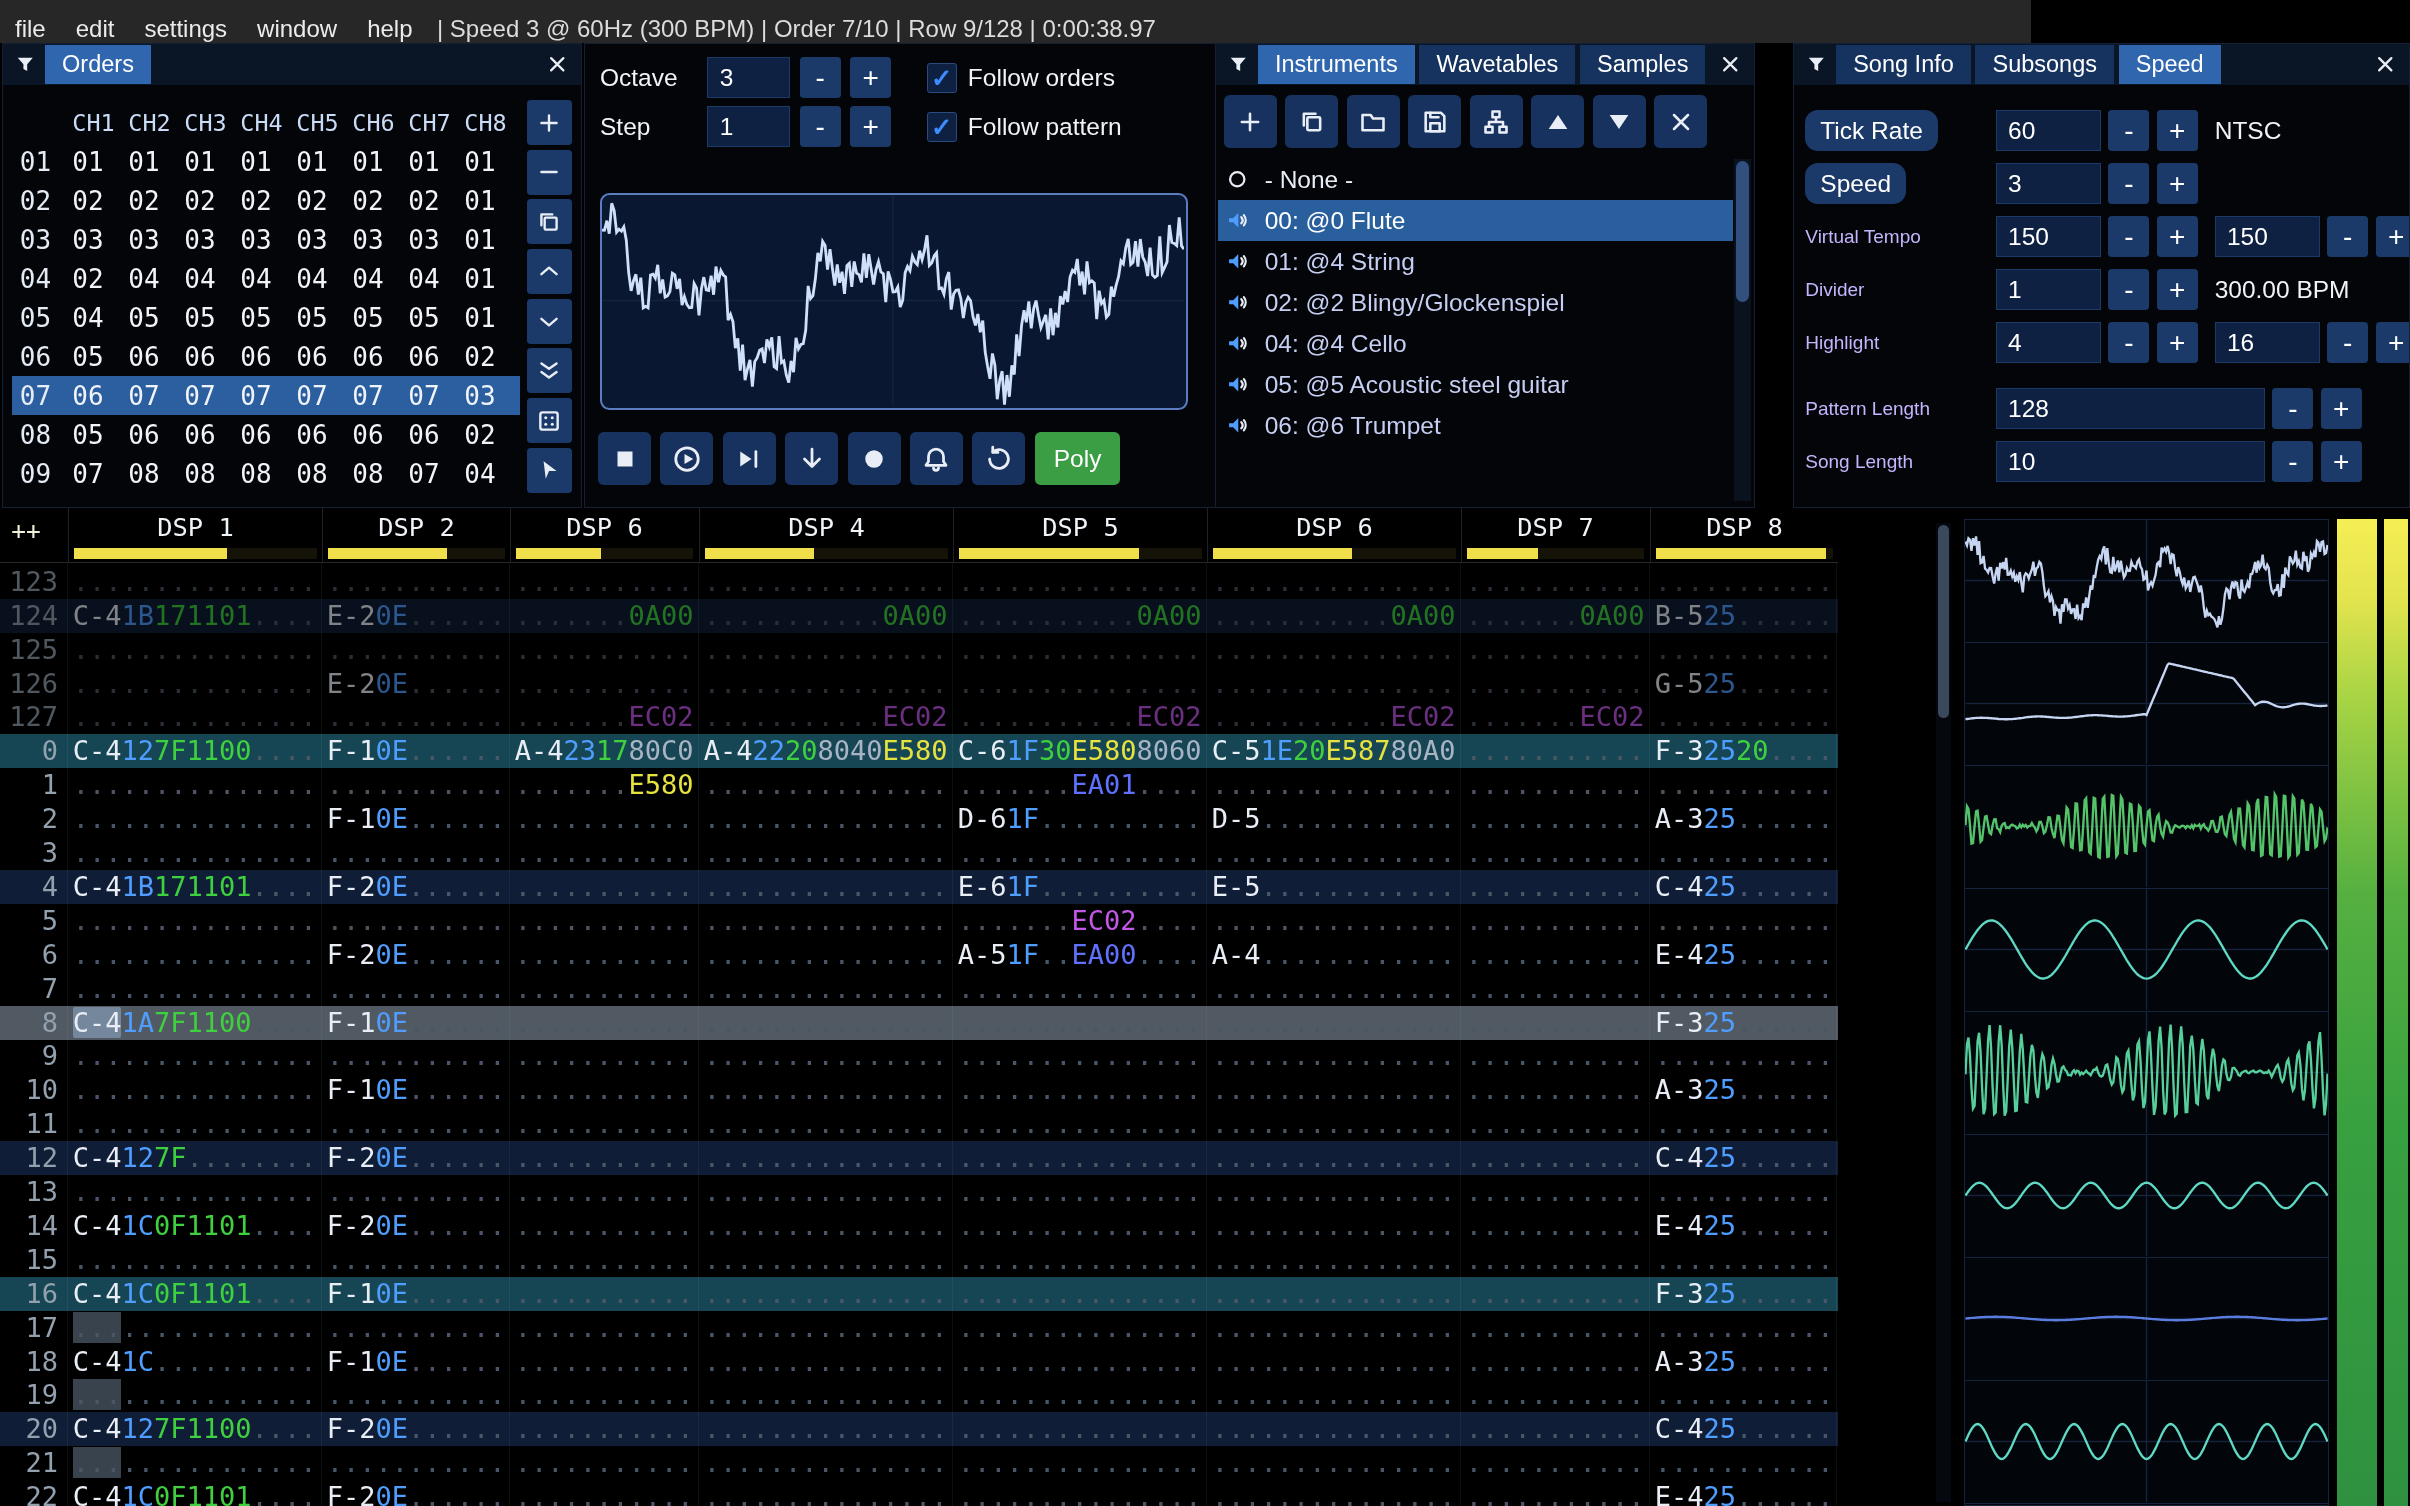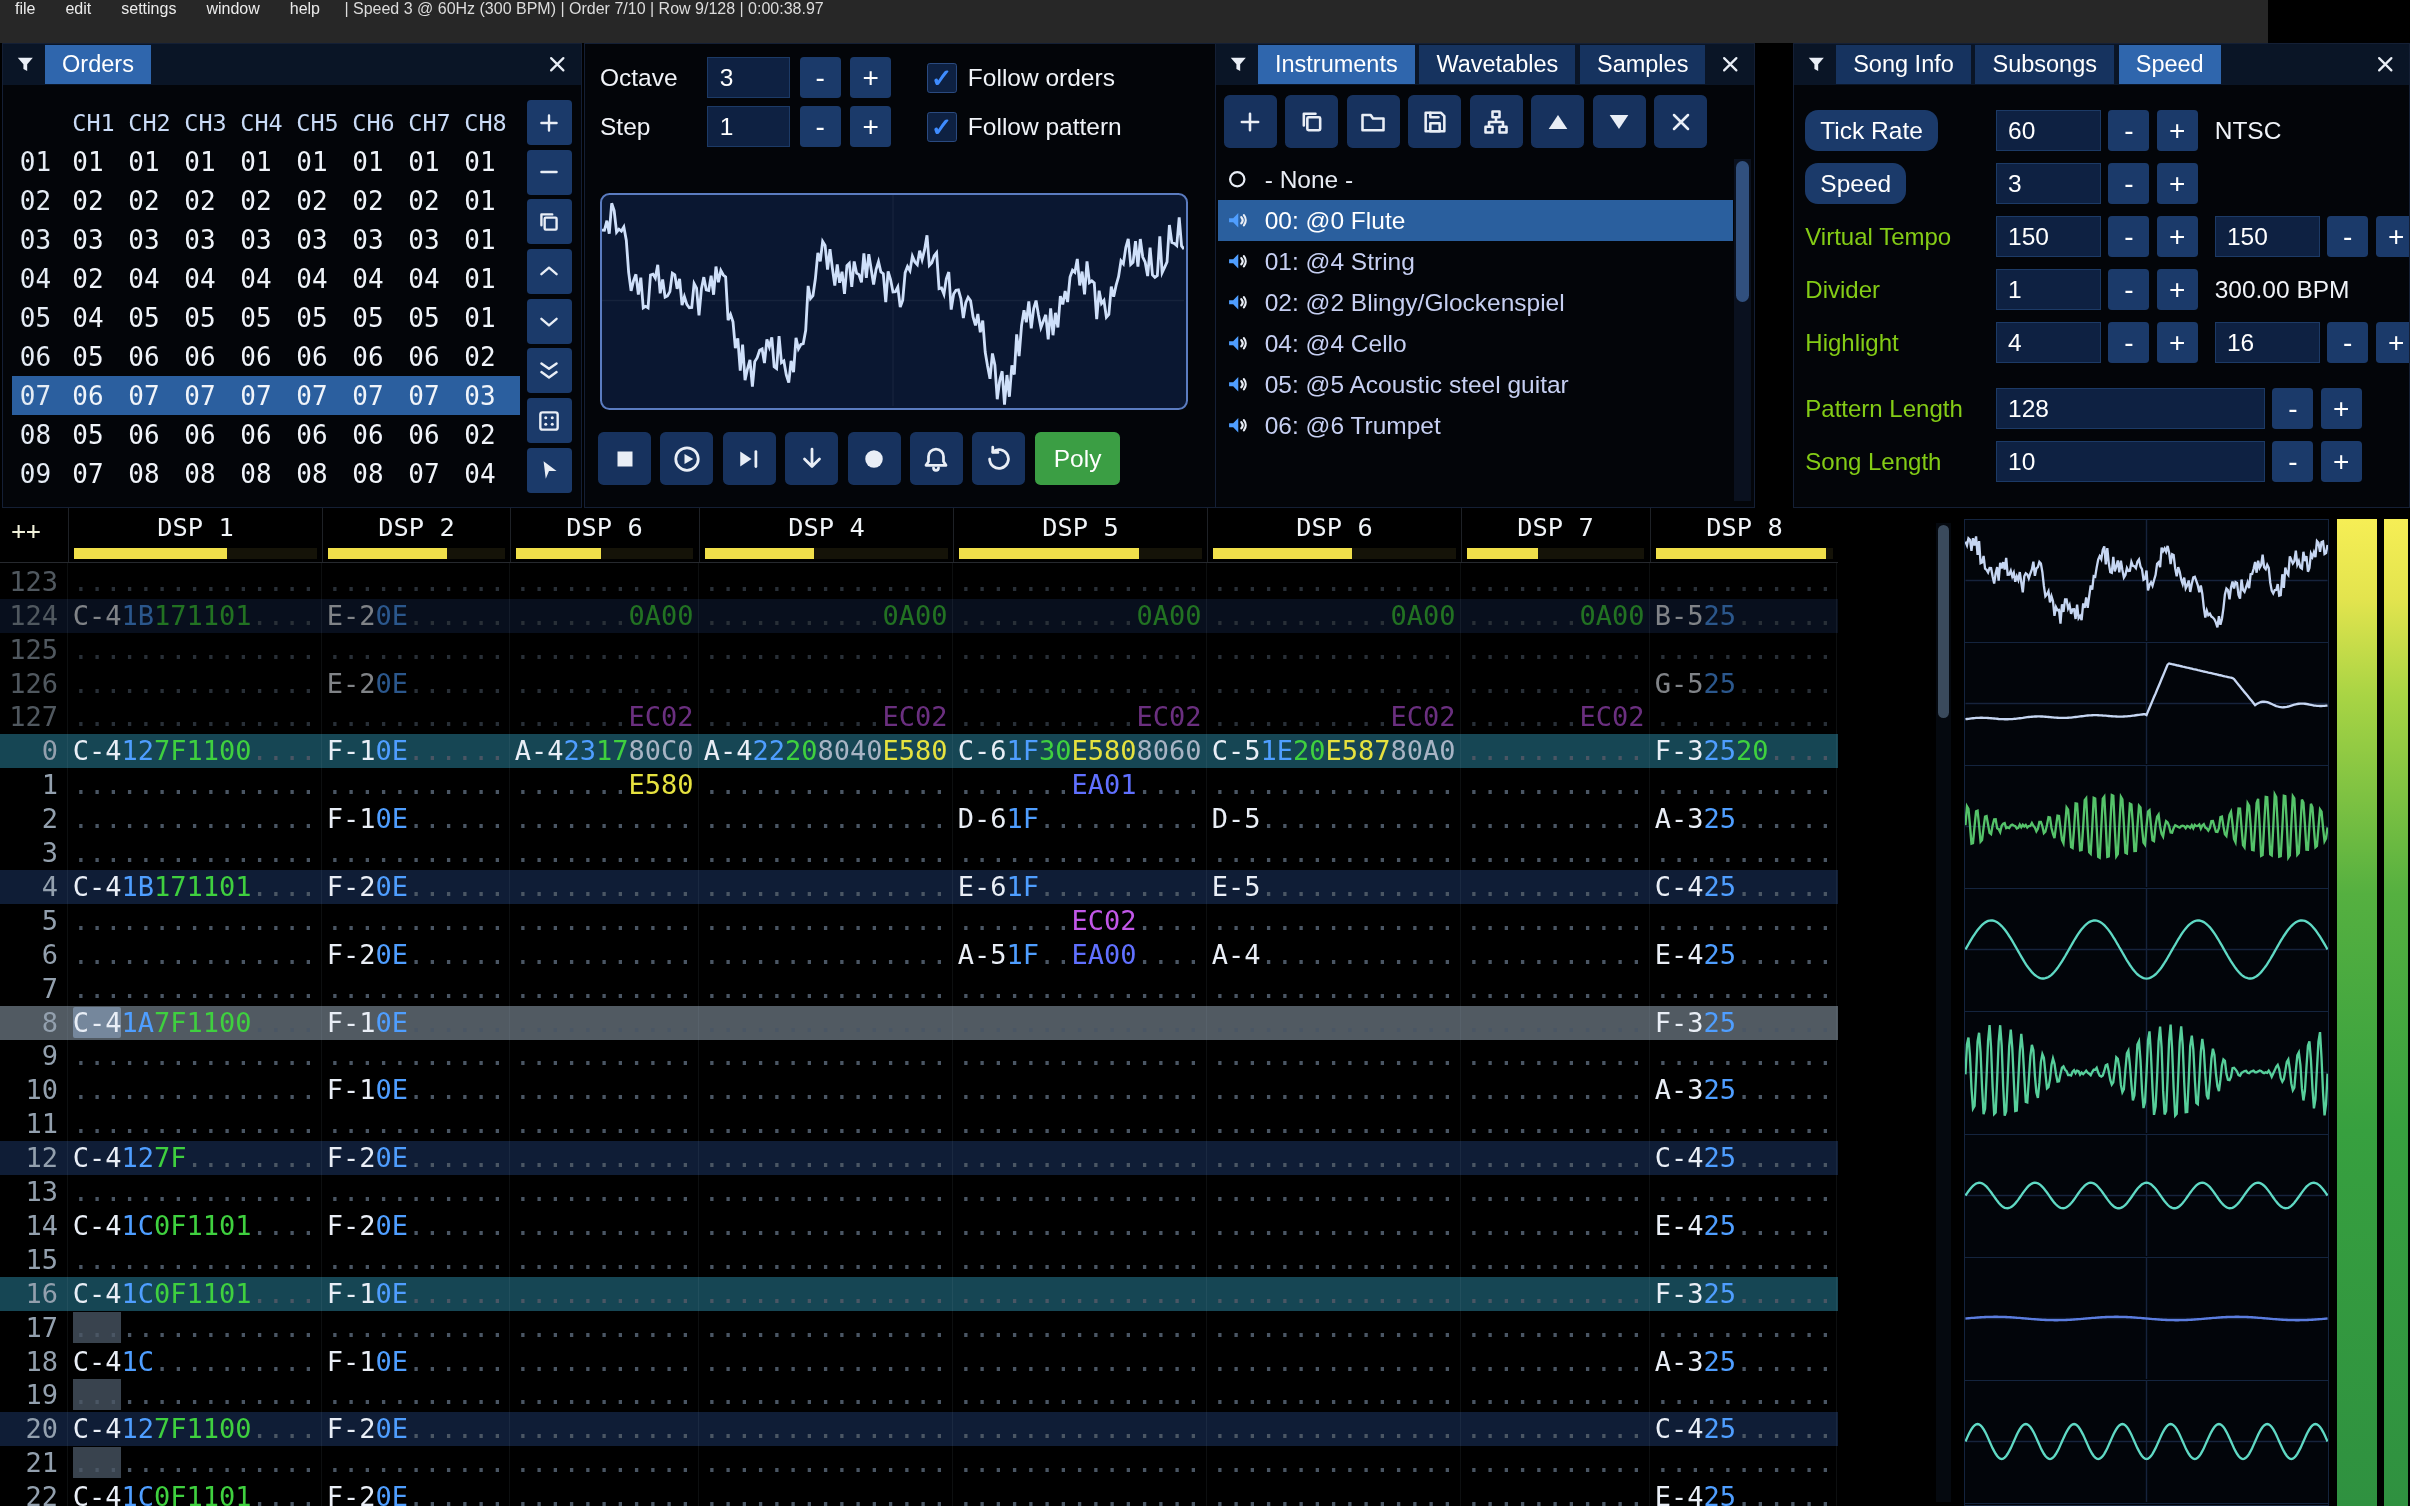--- a/index.html
+++ b/index.html
@@ -1,22 +1,22 @@
 <!DOCTYPE html>
 <html style="--accent_tab: #2f66ad; --note: #e9eef6; --ins: #4f9eff; --vol: #3fd03f; --fx_green: #3fd03f; --fx_yellow: #e6e23f; --fx_purple: #c257e8; --fx_blue: #6070ff; --fx_misc: #a8b4c4; --empty: #4a5664; --meter_yellow: #f0df4a; --meter_green: #3fa33f;font-size:15px"><head>
 <meta charset="utf-8">
 <style>
 *{box-sizing:border-box;margin:0;padding:0}
 html,body{background:#000}
 #app{position:relative;width:2411px;height:1507px;background:#000;overflow:hidden;
      font-family:"Liberation Sans",sans-serif;color:#e8ecf2}
 
 
-#menubar{position:absolute;left:0;top:0;width:2268px;height:43px;background:#272727;
-         display:flex;align-items:flex-start;font-size:16px;color:#ebebeb}
+#menubar{position:absolute;left:0;top:0;width:2031px;height:43px;background:#272727;
+         display:flex;align-items:flex-end;font-size:24px;color:#ebebeb}
 .menu-item{padding:0 15px;cursor:default}
 #menu-status{margin-left:9.4px;color:#dcdcdc}
 
 
 .panel{position:absolute;top:43px;height:465px;background:#030509;border:0.9px solid #141f35;overflow:hidden}
 .tabbar{height:41px;background:#0a1526;display:flex;align-items:center;gap:4.7px;padding:0 7.5px}
 .tab{padding:5.6px 17px;font-size:23.5px;background:#16335f;color:#fff;white-space:nowrap}
 .tab.active{background:#2f66ad}
 .grow{flex:1}
 .xbtn{width:32px;height:32px;display:flex;align-items:center;justify-content:center}
@@ -59,21 +59,21 @@
 .irow{display:flex;align-items:center;gap:11.3px;height:41px;padding-left:7.5px;font-size:24.5px;color:#c6cff2}
 .irow.sel{background:#2a5f9e;color:#fff}
 .irow .none-label{color:#e9edf5}
 #instr-scroll{position:absolute;right:2.8px;top:115px;bottom:5.6px;width:17px;background:#0a111f}
 #instr-thumb{position:absolute;left:1.9px;top:1.9px;width:13px;height:141px;background:#31507e;border-radius:6.6px}
 
 
 #speed-rows{position:absolute;left:11.3px;top:60px;right:7.5px}
 .sp-row{display:flex;align-items:center;height:53px;gap:7.5px}
 .sp-labelcol{width:183px;flex:none}
-.sp-label{font-size:24px;color:#84cc16}
+.sp-label{font-size:19px;color:#c4b5fd}
 .sp-label-btn{background:#1b3a6a;border-radius:13px;padding:6.6px 15px;font-size:24.5px;color:#fff;display:inline-block}
 .sp-input{width:105px;height:41px;background:#0e2142;border:0.9px solid #1c3a66;color:#fff;font-size:24.5px;
           display:flex;align-items:center;padding-left:11.3px;flex:none}
 .sp-input.wide{width:269px}
 .sp-btn{width:41px;height:41px;background:#1b3a6a;border-radius:3.8px;font-size:28px;color:#fff;
         display:flex;align-items:center;justify-content:center;flex:none}
 .sp-text{font-size:24.5px;color:#f0f3f8;margin-left:9.4px;white-space:nowrap}
 .sp-sep{margin-top:13px}
 
 

